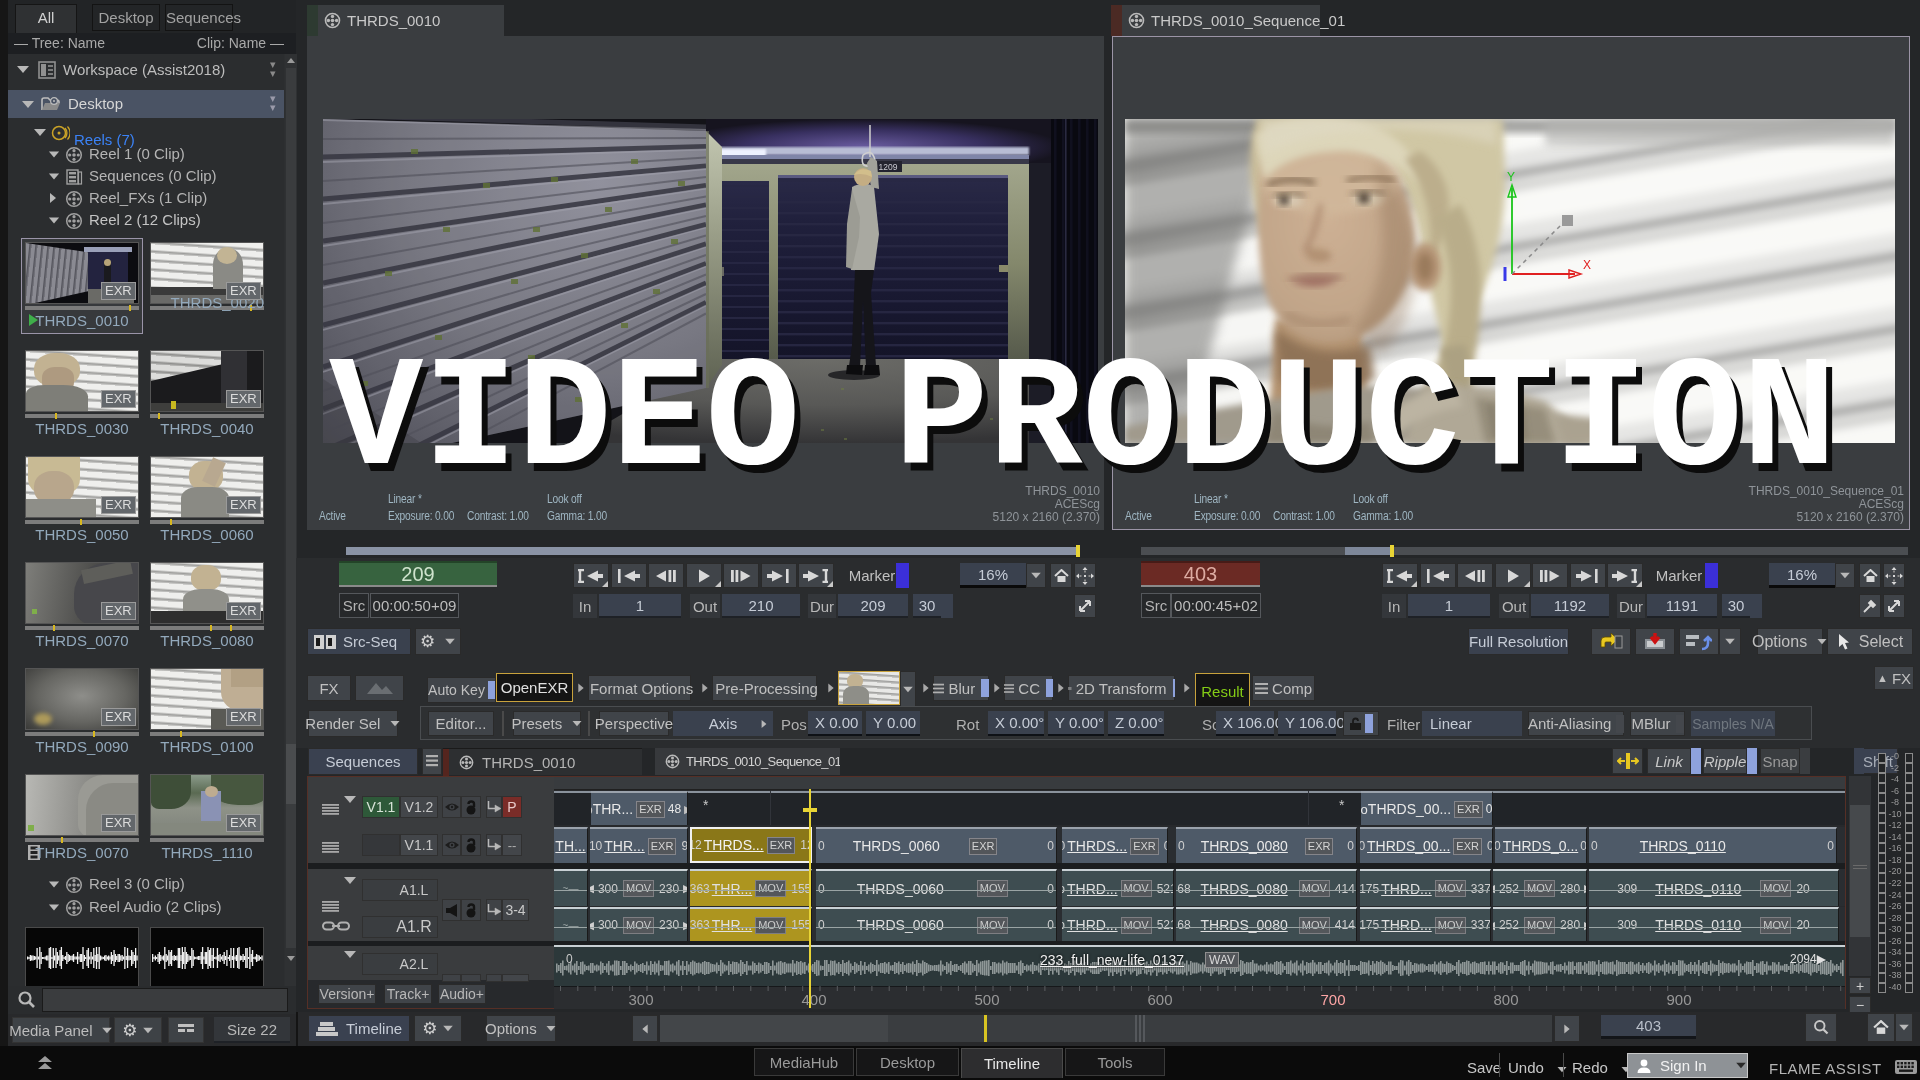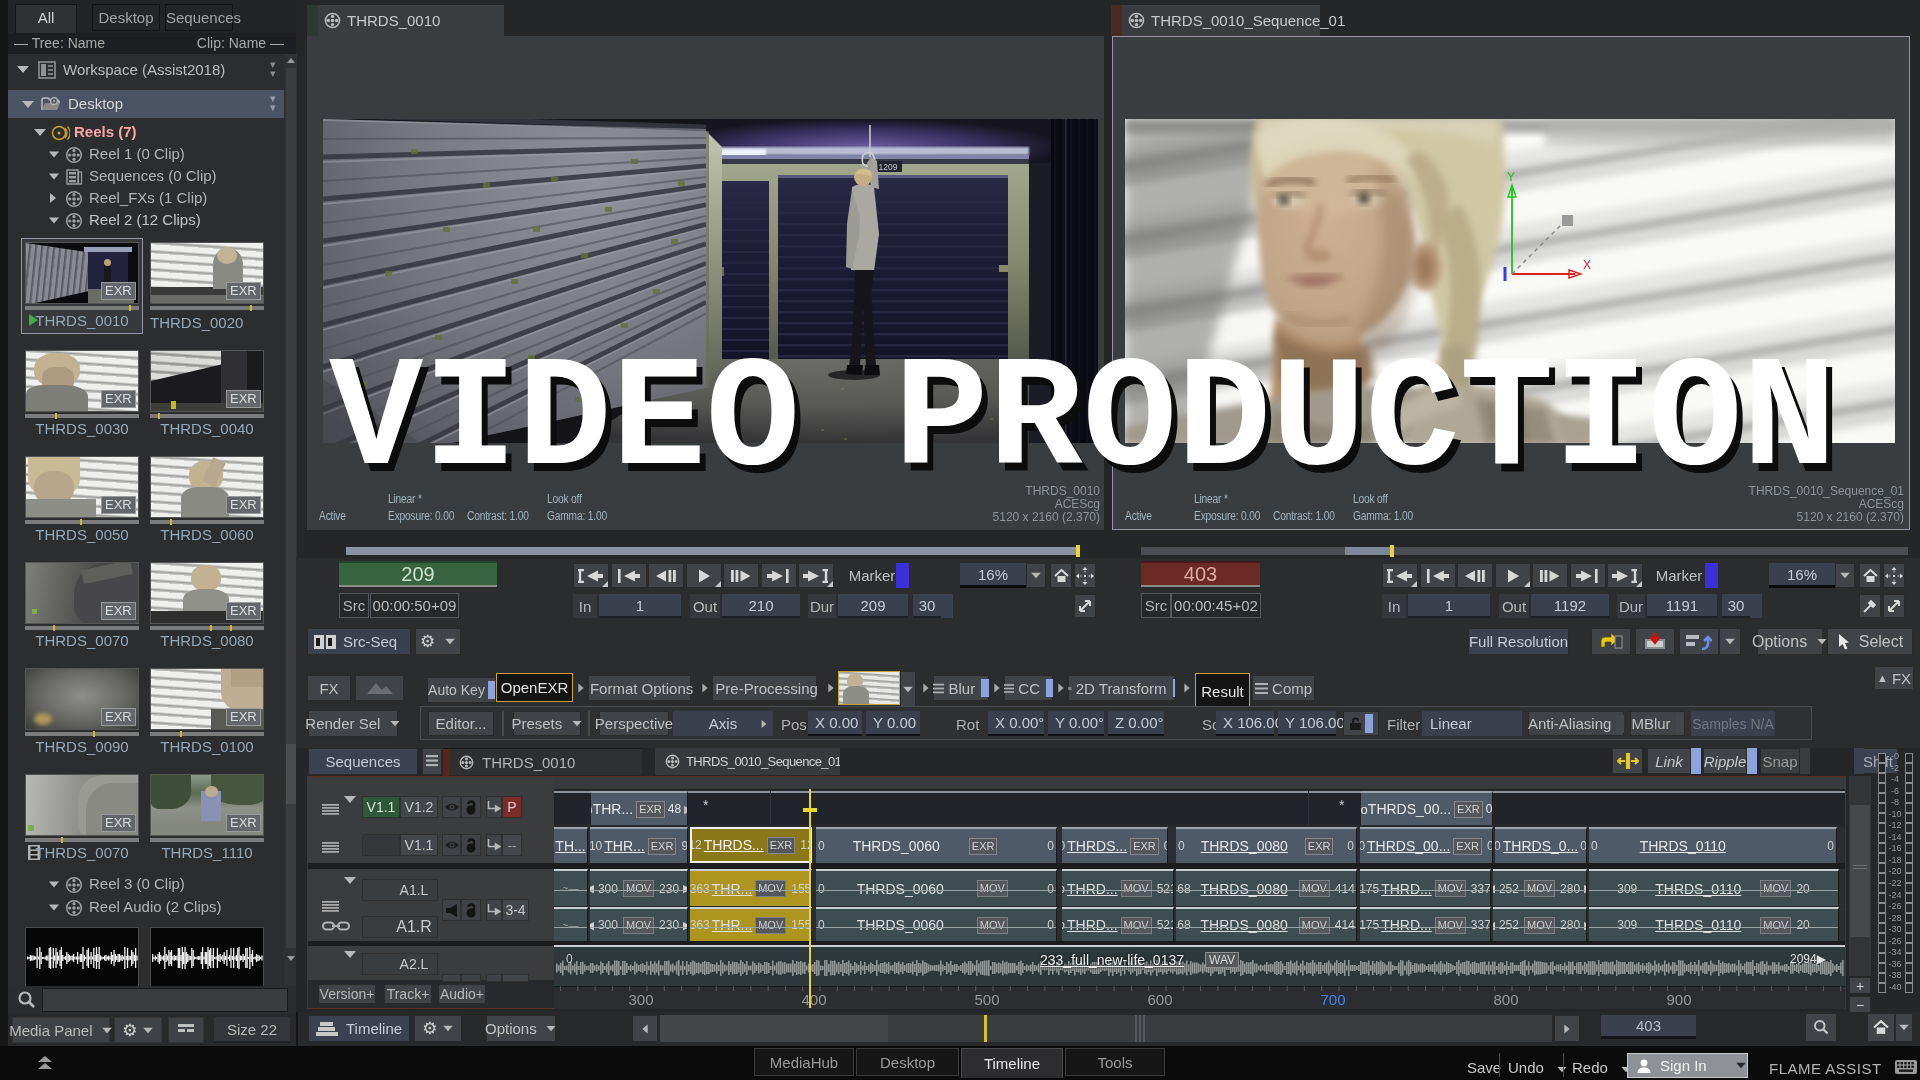--- a/index.html
+++ b/index.html
@@ -57,21 +57,21 @@
     </div>
 
     <div class="abs" style="left:0; top:68px; width:276px; height:22px;">
       <span class="tri-d abs" style="left:26px; top:7px;"></span>
       <svg class="abs" style="left:43px; top:2px;" width="19" height="18" viewBox="0 0 19 18">
           <circle cx="8" cy="9" r="6.5" fill="none" stroke="#c9a227" stroke-width="1.5"></circle>
           <circle cx="8" cy="9" r="1.5" fill="#c9a227"></circle>
           <path d="M14 4 A 7.5 7.5 0 0 1 14 14" fill="none" stroke="#c9a227" stroke-width="1.4"></path>
           <path d="M16.5 2.5 A 9.5 9.5 0 0 1 16.5 15.5" fill="none" stroke="#c9a227" stroke-width="1.2"></path>
         </svg>
-      <span class="abs txt" style="left:66px; top:1px; color:#fca5a5;font-weight:bold;">Reels (7)</span>
+      <span class="abs txt" style="left:66px; top:9px; color:#3b82f6;">Reels (7)</span>
     </div>
     <div class="abs" style="left:0; top:90px; width:276px; height:22px;">
       <span class="tri-d abs" style="left:40px; top:7px; transform:scale(.85);"></span>
       <svg class="abs" style="left:57px; top:2px;" width="18" height="18" viewBox="0 0 18 18">
           <circle cx="9" cy="9" r="7.3" fill="none" stroke="#a0a0a0" stroke-width="1.5"></circle>
           <circle cx="9" cy="9" r="1.8" fill="#a0a0a0"></circle>
           <circle cx="9" cy="4.7" r="1.6" fill="#a0a0a0"></circle>
           <circle cx="9" cy="13.3" r="1.6" fill="#a0a0a0"></circle>
           <circle cx="4.7" cy="9" r="1.6" fill="#a0a0a0"></circle>
           <circle cx="13.3" cy="9" r="1.6" fill="#a0a0a0"></circle>
@@ -132,21 +132,21 @@
 <div class="abs" style="left:142px;top:188px;width:114px;height:62px;border:1px solid #555;overflow:hidden;">
           <div style="position:absolute;inset:0;background:repeating-linear-gradient(184deg,#efefed 0px,#efefed 5px,#9e9e9c 7px,#cfcfcd 9px);"></div>
           <div style="position:absolute;left:0;top:44px;width:114px;height:8px;background:#3a3a3a;"></div>
           <div style="position:absolute;left:0;top:52px;width:114px;height:10px;background:#6a6a68;"></div>
           <div style="position:absolute;left:62px;top:6px;width:30px;height:40px;background:#8a8a85;border-radius:40% 40% 0 0;"></div>
           <div style="position:absolute;left:66px;top:4px;width:20px;height:17px;background:#c2b494;border-radius:50%;"></div>
         </div>
 <div class="abs" style="left:142px;top:252px;width:114px;height:4px;background:#7c7c7c;"></div>
 <div class="abs" style="left:242px;top:251px;width:2px;height:6px;background:#d8b820;"></div>
 
-<div class="abs cname" style="left:142px;top:260px;width:114px;text-align:left;">THRDS_0020</div>
+<div class="abs cname" style="left:142px;top:240px;width:114px;text-align:right;">THRDS_0020</div>
 <div class="abs" style="left:17px;top:296px;width:114px;height:62px;border:1px solid #555;overflow:hidden;">
           <div style="position:absolute;inset:0;background:repeating-linear-gradient(184deg,#efefed 0px,#efefed 5px,#9e9e9c 7px,#cfcfcd 9px);"></div>
           <div style="position:absolute;left:8px;top:2px;width:46px;height:34px;background:#c2b292;border-radius:45%;"></div>
           <div style="position:absolute;left:16px;top:16px;width:32px;height:26px;background:#ae9a80;border-radius:40%;"></div>
           <div style="position:absolute;left:0px;top:34px;width:62px;height:28px;background:#7e7e78;border-radius:30% 40% 0 0;"></div>
         </div>
 <div class="abs" style="left:17px;top:360px;width:114px;height:4px;background:#7c7c7c;"></div>
 <div class="abs" style="left:47px;top:359px;width:2px;height:6px;background:#d8b820;"></div>
 
 <div class="abs cname" style="left:17px;top:366px;width:114px;text-align:center;">THRDS_0030</div>
@@ -1114,21 +1114,21 @@
     <span class="tri-r" style="transform:scale(.9);border-left-color:#a8a8a8;"></span>
   </div>
 <div class="abs" style="left:1068px;top:675px;width:107px;height:26px;background:#404449;box-shadow:inset 0 0 0 1px #2a2a2a, inset 0 1px 0 #53575c;display:flex;align-items:center;justify-content:center;color:#c0c0c0;font-size:15px;white-space:nowrap;"><svg width="13" height="11" viewBox="0 0 13 11">
       <rect y="0" width="13" height="2" fill="#b0b0b0"></rect>
       <rect y="4.5" width="13" height="2" fill="#b0b0b0"></rect>
       <rect y="9" width="13" height="2" fill="#b0b0b0"></rect>
     </svg>&nbsp;2D Transform<div style="width:9px;height:18px;background:#8ea2dc;margin-left:6px;"></div></div>
 <div class="abs" style="left:1181px;top:675px;width:12px;height:26px;display:flex;align-items:center;justify-content:center;">
     <span class="tri-r" style="transform:scale(.9);border-left-color:#a8a8a8;"></span>
   </div>
-<div class="abs" style="left:1195px;top:673px;width:55px;height:36px;background:#141414;border:1px solid #c8a23c;color:#e5e5e5;font-size:15px;display:flex;align-items:center;justify-content:center;">Result</div>
+<div class="abs" style="left:1195px;top:673px;width:55px;height:36px;background:#141414;border:1px solid #c8a23c;color:#84cc16;font-size:15px;display:flex;align-items:center;justify-content:center;">Result</div>
 <div class="abs" style="left:1252px;top:675px;width:63px;height:26px;background:#404449;box-shadow:inset 0 0 0 1px #2a2a2a, inset 0 1px 0 #53575c;display:flex;align-items:center;justify-content:center;color:#c0c0c0;font-size:15px;white-space:nowrap;"><svg width="13" height="11" viewBox="0 0 13 11">
       <rect y="0" width="13" height="2" fill="#b0b0b0"></rect>
       <rect y="4.5" width="13" height="2" fill="#b0b0b0"></rect>
       <rect y="9" width="13" height="2" fill="#b0b0b0"></rect>
     </svg>&nbsp;Comp</div>
 <div class="abs" style="left:1874px;top:666px;width:40px;height:24px;background:#404449;box-shadow:inset 0 0 0 1px #2a2a2a, inset 0 1px 0 #53575c;display:flex;align-items:center;justify-content:center;color:#c0c0c0;font-size:15px;white-space:nowrap;"><span style="font-size:11px;">▲</span>&nbsp;FX</div>
 <div class="abs" style="left:420px;top:706px;width:1392px;height:34px;border:1px solid #4a4d50;background:#2e3032;"></div>
 <div class="abs" style="left:308px;top:710px;width:90px;height:27px;background:#404449;box-shadow:inset 0 0 0 1px #2a2a2a, inset 0 1px 0 #53575c;display:flex;align-items:center;justify-content:center;color:#c0c0c0;font-size:15px;white-space:nowrap;">Render Sel&nbsp;&nbsp;<span class="tri-d" style="transform:scale(.75);"></span></div>
 <div class="abs" style="left:428px;top:711px;width:66px;height:25px;background:#404449;box-shadow:inset 0 0 0 1px #2a2a2a, inset 0 1px 0 #53575c;display:flex;align-items:center;justify-content:center;color:#c0c0c0;font-size:15px;white-space:nowrap;">Editor...</div>
 <div class="abs" style="left:502px;top:711px;width:2px;height:25px;background:#4a4a4a;"></div>
@@ -2157,21 +2157,21 @@
   </svg>
 <div class="abs" style="left:566px;top:952px;color:#c8c8c8;font-size:12px;">0</div>
 <div class="abs" style="left:1040px;top:952px;color:#f0f0f0;font-size:14px;text-decoration:underline;text-shadow:0 0 3px #000;">233_full_new-life_0137</div>
 <span class="abs" style="left:1205px;top:952px;background:#53565a;border:1px solid #8f8f8f;color:#d8d8d8;font-size:12px;padding:0 3px;">WAV</span>
 <div class="abs" style="left:1790px;top:952px;color:#e0e0e0;font-size:12px;">2094▶</div>
 <div class="abs" style="left:554px;top:986px;width:1291px;height:23px;background:#2b2d30;border-top:1px solid #16181a;"></div>
 <div class="abs" style="left:621px;top:991px;width:40px;text-align:center;color:#989898;font-size:15px;">300</div>
 <div class="abs" style="left:794px;top:991px;width:40px;text-align:center;color:#989898;font-size:15px;">400</div>
 <div class="abs" style="left:967px;top:991px;width:40px;text-align:center;color:#989898;font-size:15px;">500</div>
 <div class="abs" style="left:1140px;top:991px;width:40px;text-align:center;color:#989898;font-size:15px;">600</div>
-<div class="abs" style="left:1313px;top:991px;width:40px;text-align:center;color:#3b82f6;font-size:15px;">700</div>
+<div class="abs" style="left:1313px;top:991px;width:40px;text-align:center;color:#fca5a5;font-size:15px;">700</div>
 <div class="abs" style="left:1486px;top:991px;width:40px;text-align:center;color:#989898;font-size:15px;">800</div>
 <div class="abs" style="left:1659px;top:991px;width:40px;text-align:center;color:#989898;font-size:15px;">900</div>
 <svg class="abs" style="left:554px;top:986px;" width="1291" height="6">
     <rect x="6" y="0" width="1" height="5" fill="#5a5d60"></rect>
     <rect x="23.299999999999955" y="0" width="1" height="5" fill="#5a5d60"></rect>
     <rect x="40.59999999999991" y="0" width="1" height="5" fill="#5a5d60"></rect>
     <rect x="57.899999999999864" y="0" width="1" height="5" fill="#5a5d60"></rect>
     <rect x="75.19999999999982" y="0" width="1" height="5" fill="#5a5d60"></rect>
     <rect x="92.49999999999977" y="0" width="1" height="5" fill="#5a5d60"></rect>
     <rect x="109.79999999999973" y="0" width="1" height="5" fill="#5a5d60"></rect>

